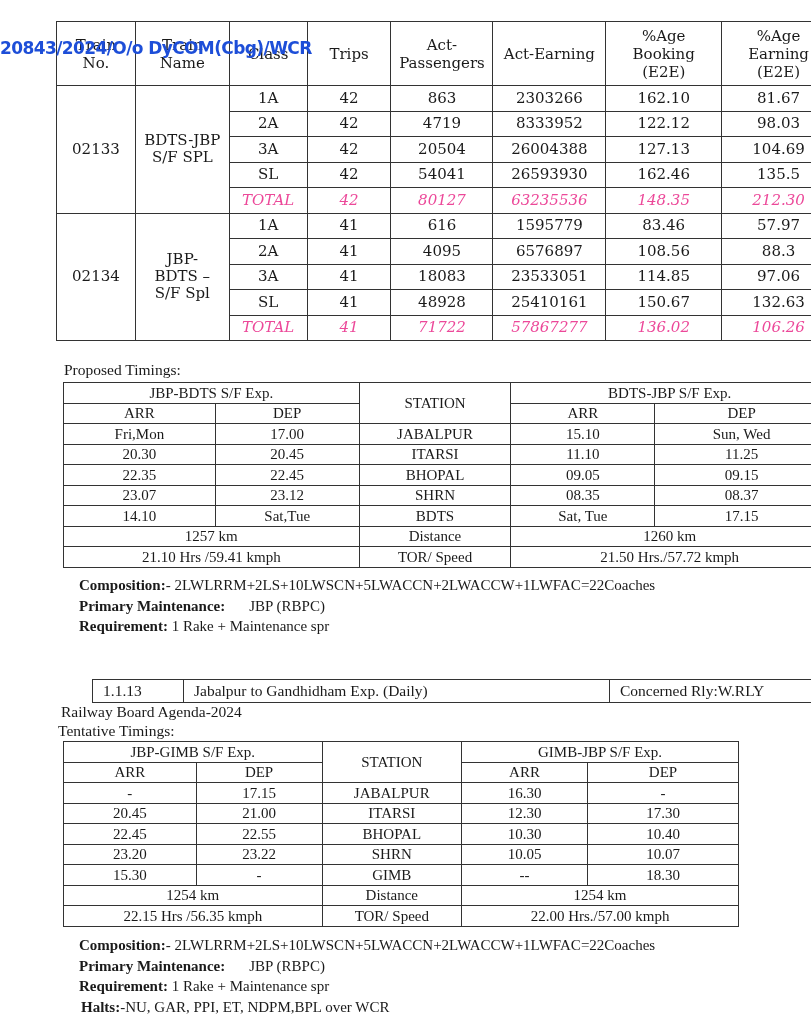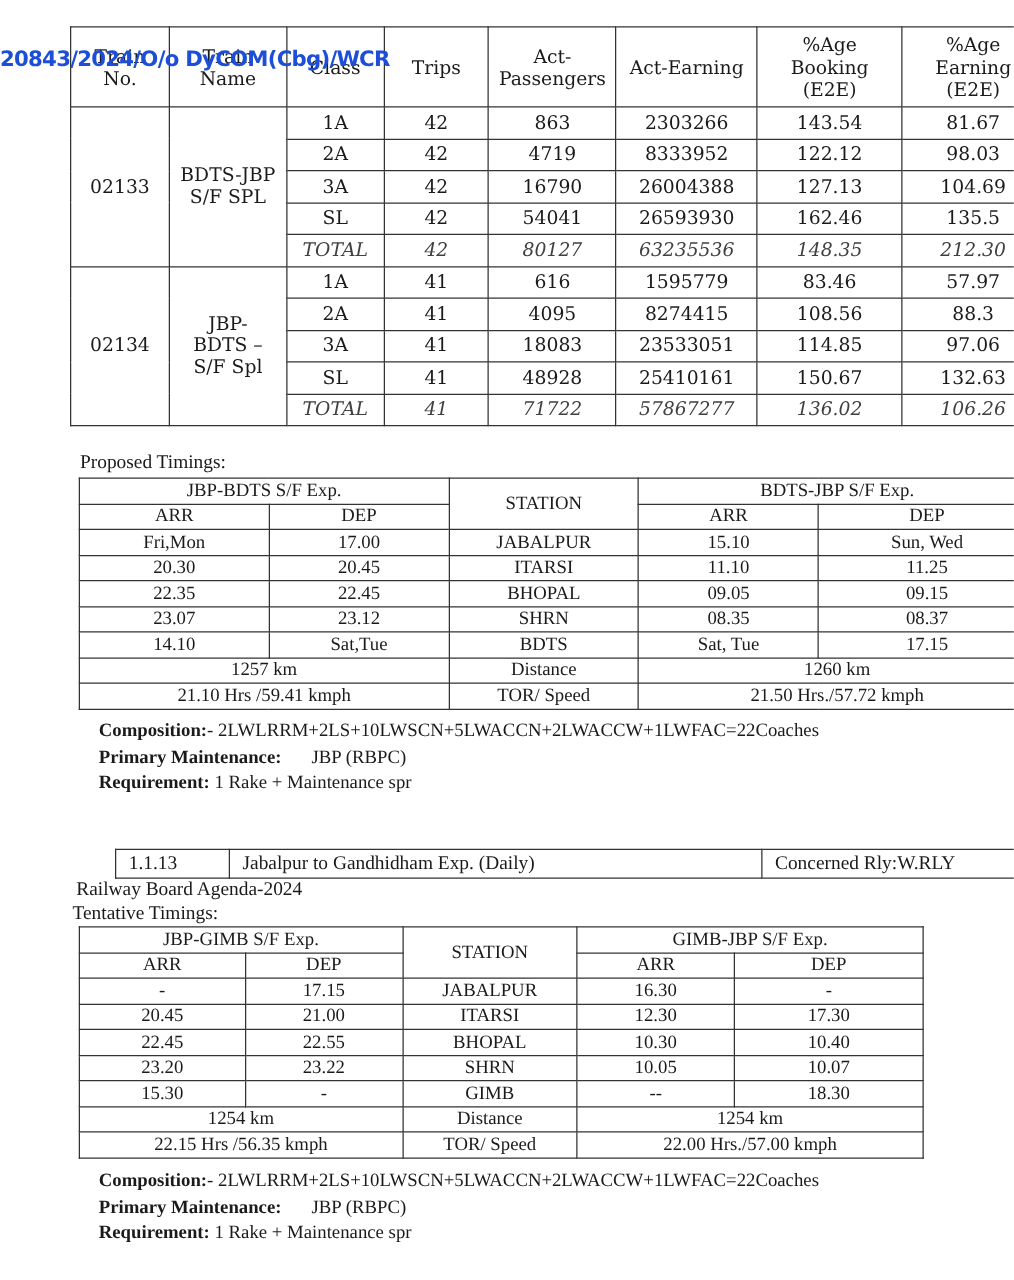--- a/index.html
+++ b/index.html
@@ -10,21 +10,21 @@
   }
   .abs { position: absolute; margin-left: 39px; }
   table { border-collapse: collapse; }
   td, th { border: 1.3px solid #333; text-align: center; padding: 0; font-weight: normal; }
 
   
   #perf { left: 17px; top: 21px; width: 780px; font-size: 15px; line-height: 17px; }
   #perf th { height: 63px; font-size: 15px; line-height: 18px; }
   #perf td { height: 24.5px; }
   #perf td.rowhead { font-size: 15px; }
-  #perf tr.total td.t { color: #404040; font-style: italic; }
+  #perf tr.total td.t { color: #ec4899; font-style: italic; }
 
   .overlay {
     position: absolute; left: 0; top: 38px;
     font-family: "DejaVu Sans", "Liberation Sans", sans-serif;
     font-weight: bold; font-size: 17px; color: #1d4ed8; letter-spacing: -0.6px;
     white-space: nowrap; pointer-events: none;
   }
 
   
   .label { font-family: "Liberation Serif", "DejaVu Serif", serif; font-size: 15.5px; white-space: nowrap; }
@@ -70,35 +70,35 @@
   </thead>
   <tbody>
 
     <tr>
       <td rowspan="5" class="rowhead">02133</td>
       <td rowspan="5" class="rowhead"><span>BDTS-JBP</span><br><span>S/F SPL</span></td>
       <td>1A</td>
       <td>42</td>
       <td>863</td>
       <td>2303266</td>
-      <td>143.54</td>
+      <td>162.10</td>
       <td>81.67</td>
     </tr>
     <tr>
       <td>2A</td>
       <td>42</td>
       <td>4719</td>
       <td>8333952</td>
       <td>122.12</td>
       <td>98.03</td>
     </tr>
     <tr>
       <td>3A</td>
       <td>42</td>
-      <td>16790</td>
+      <td>20504</td>
       <td>26004388</td>
       <td>127.13</td>
       <td>104.69</td>
     </tr>
     <tr>
       <td>SL</td>
       <td>42</td>
       <td>54041</td>
       <td>26593930</td>
       <td>162.46</td>
@@ -120,21 +120,21 @@
       <td>41</td>
       <td>616</td>
       <td>1595779</td>
       <td>83.46</td>
       <td>57.97</td>
     </tr>
     <tr>
       <td>2A</td>
       <td>41</td>
       <td>4095</td>
-      <td>8274415</td>
+      <td>6576897</td>
       <td>108.56</td>
       <td>88.3</td>
     </tr>
     <tr>
       <td>3A</td>
       <td>41</td>
       <td>18083</td>
       <td>23533051</td>
       <td>114.85</td>
       <td>97.06</td>
@@ -314,13 +314,14 @@
     <td>TOR/ Speed</td>
     <td colspan="2">22.00 Hrs./57.00 kmph</td>
   </tr>
 </tbody>
   </table>
 
 <div class="abs info" style="left:40px; top:935px;">
   <div><b>Composition:</b><span>- 2LWLRRM+2LS+10LWSCN+5LWACCN+2LWACCW+1LWFAC=22Coaches</span></div>
   <div><b>Primary Maintenance:</b><span class="gap"></span><span>JBP (RBPC)</span></div>
   <div><b>Requirement:</b><span> 1 Rake + Maintenance spr</span></div>
+  <div style="padding-left:2px;"><b>Halts:</b><span>-NU, GAR, PPI, ET, NDPM,BPL  over WCR</span></div>
 </div>
 
 </body></html>

